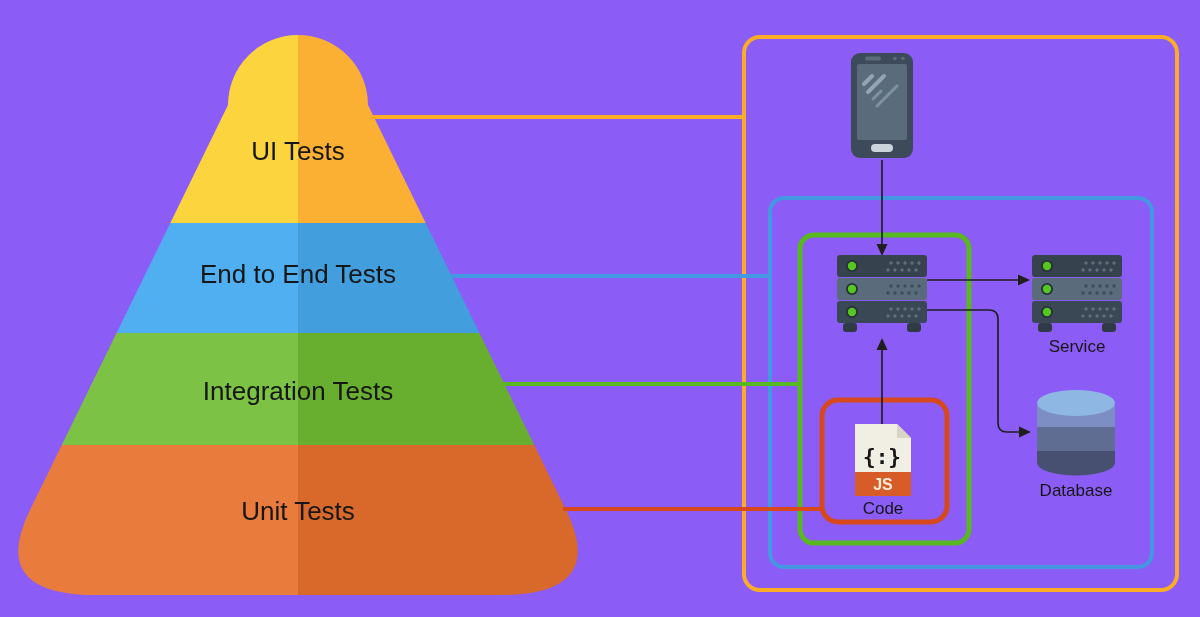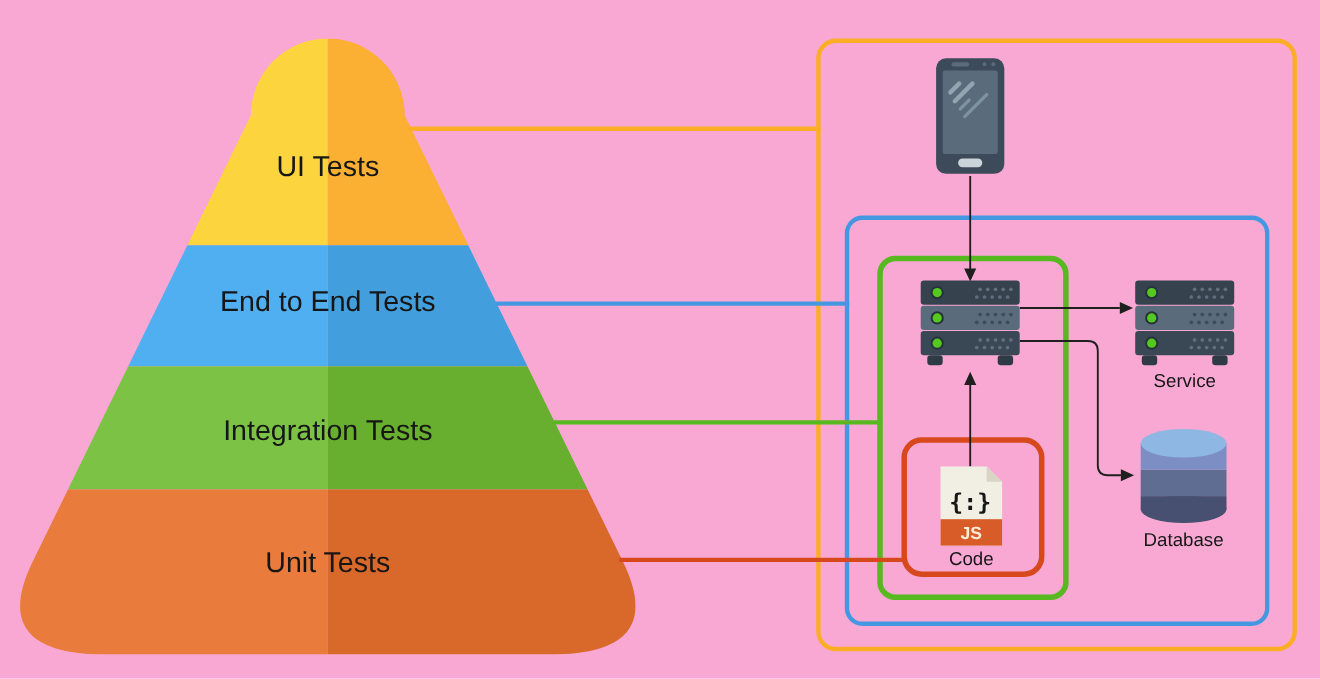--- a/index.html
+++ b/index.html
@@ -1,16 +1,16 @@
 <!DOCTYPE html>
 <html><head>
 <meta charset="utf-8">
 <style>
   html, body { margin: 0; padding: 0; background: #ffffff; }
-  .stage { width: 1200px; height: 617px; position: relative; background: #f9a8d4; overflow: hidden; }
+  .stage { width: 1200px; height: 617px; position: relative; background: #8b5cf6; overflow: hidden; }
   svg { display: block; }
   text { font-family: "Liberation Sans", sans-serif; fill: #161616; }
   .pyr-lbl { font-size: 26px; text-anchor: middle; }
   .node-lbl { font-size: 17px; text-anchor: middle; }
   .glyph { font-size: 21px; font-weight: bold; text-anchor: middle; font-family: "DejaVu Sans Mono", monospace; }
   .badge-txt { font-size: 16px; font-weight: bold; text-anchor: middle; fill: #F7EDD9; }
   .arrow-line { stroke: #1f1f1f; stroke-width: 1.7; fill: none; }
   .arrow-head { fill: #1f1f1f; stroke: none; }
   .scope-box { fill: none; }
   .connector { fill: none; stroke-width: 4; }

